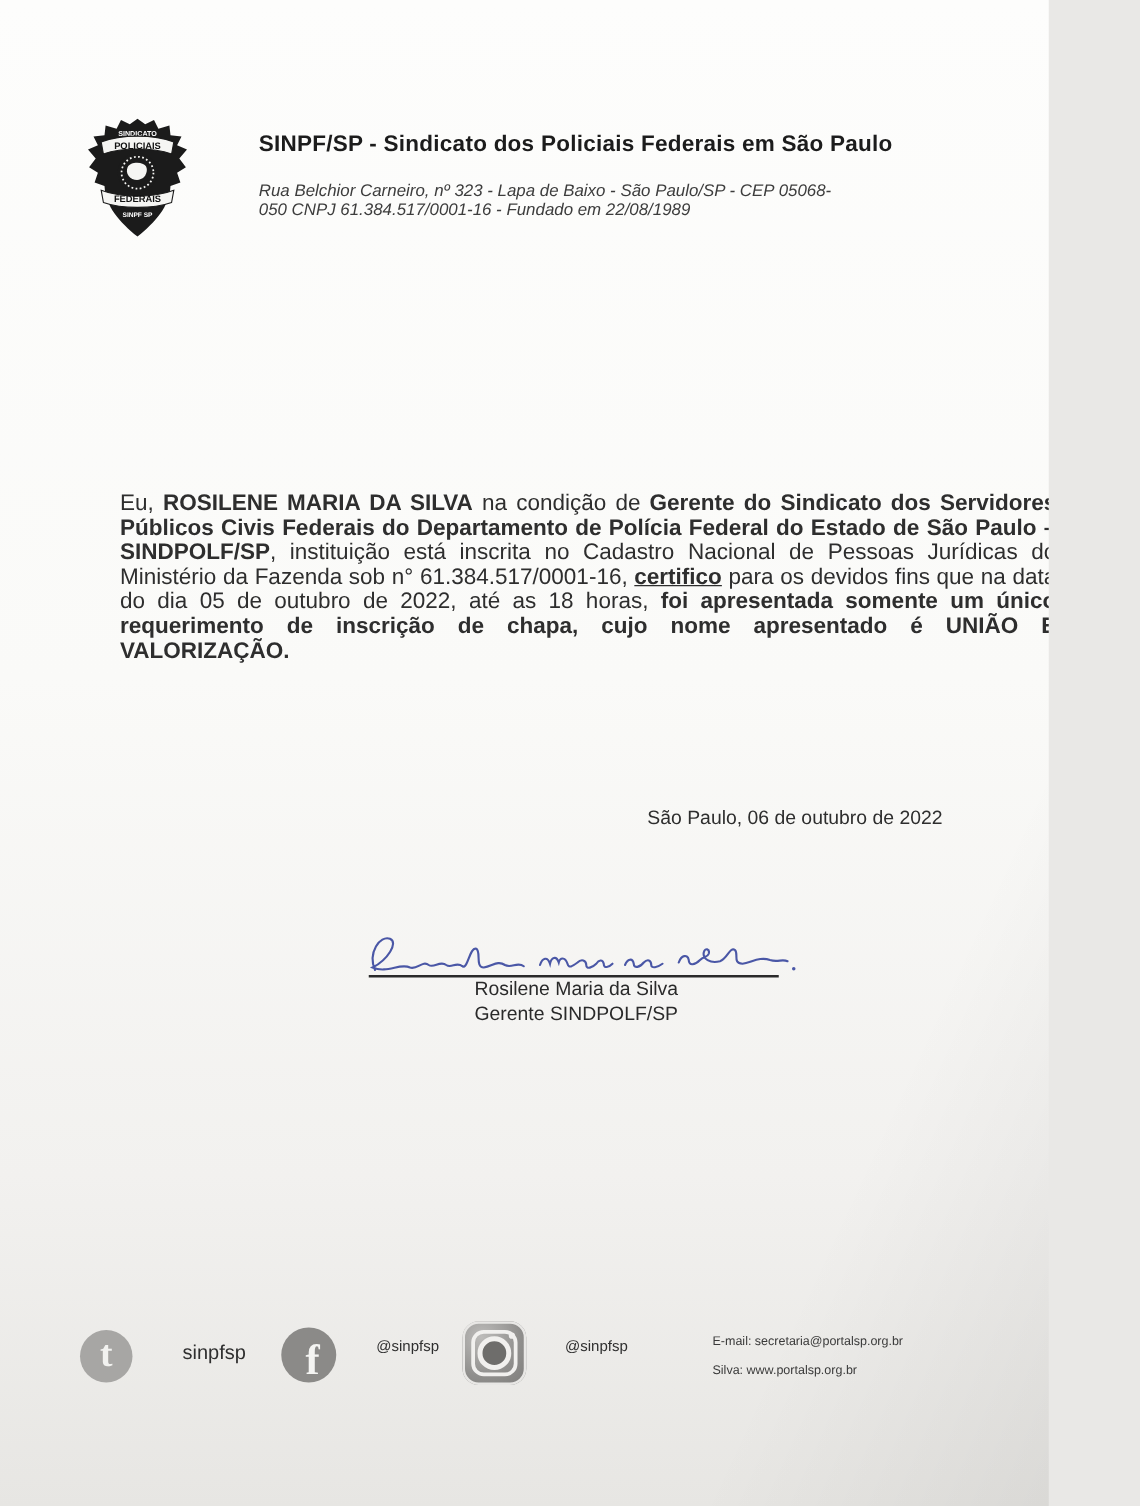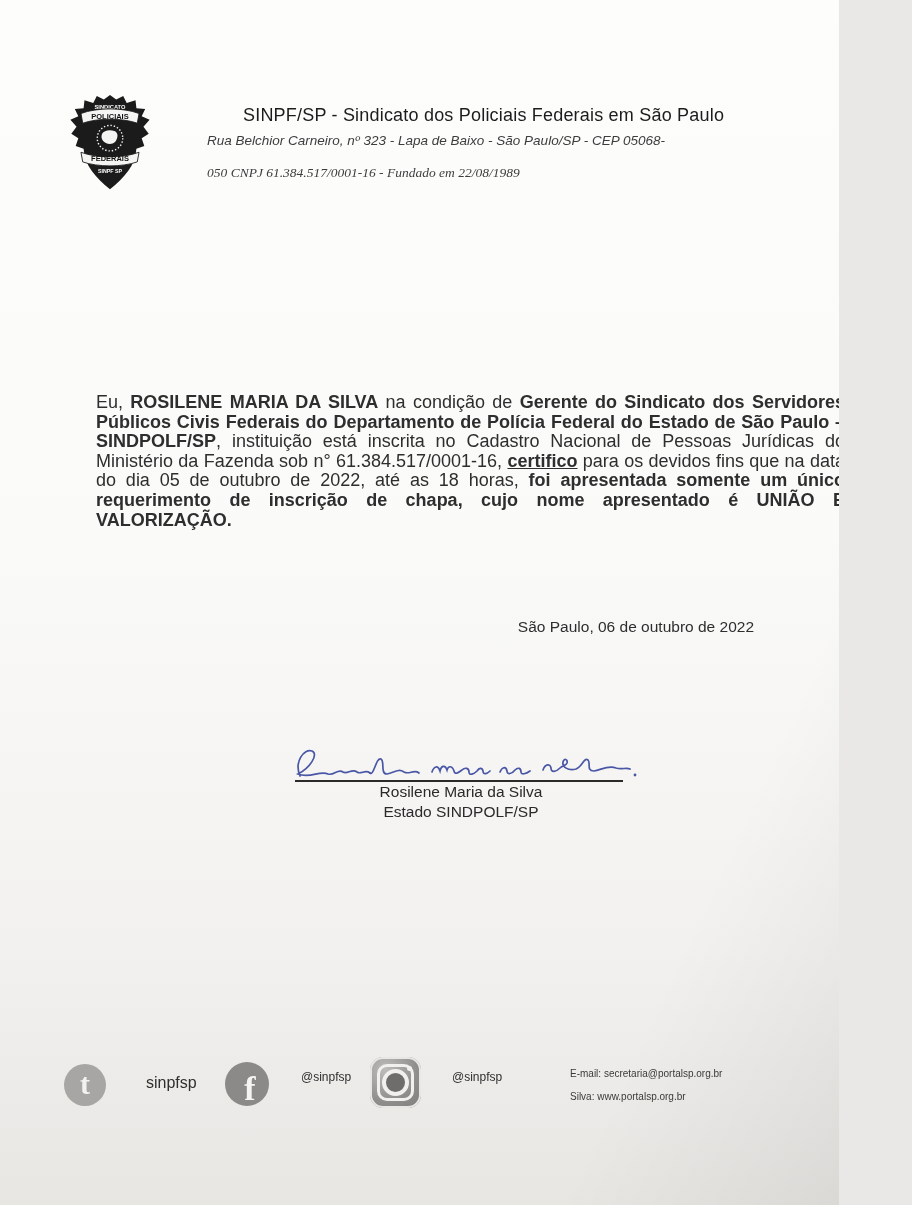--- a/index.html
+++ b/index.html
@@ -14,37 +14,37 @@
     width:839px;height:1205px;
     overflow:hidden;
     background:
       linear-gradient(115deg, rgba(0,0,0,0) 80%, rgba(0,0,0,0.06) 100%),
       linear-gradient(180deg, #fdfdfc 0%, #fafaf8 45%, #f2f1ef 78%, #e7e6e3 100%);
   }
 
   
   .badge{position:absolute;left:66px;top:92px;width:88px;height:102px;}
   .head-text{position:absolute;left:207px;top:105px;width:600px;}
-  .head-title{font-size:18px;font-weight:normal;color:#1c1c1c;letter-spacing:.2px;margin-left:36px;}
-  .head-addr{font-size:13.5px;font-style:italic;color:#3d3d3d;margin-top:8px;line-height:14px;}
-  .head-addr.second{margin-top:18px;font-family:Liberation Serif, serif;}
+  .head-title{font-size:18px;font-weight:bold;color:#1c1c1c;letter-spacing:.2px;}
+  .head-addr{font-size:13.5px;font-style:italic;color:#3d3d3d;margin-top:20px;line-height:14px;}
+  .head-addr.second{margin-top:1px;}
 
   
   .body-text{
     position:absolute;left:96px;top:393px;width:749px;
     font-size:18px;line-height:19.6px;color:#2e2e2e;
     text-align:justify;
   }
   .body-text p{margin:0;}
   .b{font-weight:bold;}
   .bu{font-weight:bold;text-decoration:underline;}
 
   
   .dateline{
-    position:absolute;right:85px;top:618px;
+    position:absolute;right:85px;top:646px;
     font-size:15.5px;color:#2e2e2e;
   }
 
   
   .sig-hand{position:absolute;left:286px;top:744px;width:352px;height:40px;}
   .sig-line{position:absolute;left:295px;top:780px;width:328px;height:2px;background:#2a2a2a;}
   .sig-name{position:absolute;left:311px;top:783px;width:300px;text-align:center;font-size:15.5px;color:#2a2a2a;}
   .sig-role{position:absolute;left:311px;top:803px;width:300px;text-align:center;font-size:15.5px;color:#2a2a2a;}
 
   
@@ -119,21 +119,21 @@
       <path d="M14,32 C8,18 18,4 26,7 C33,10 24,24 12,30 C24,35 34,26 42,30 C48,32 52,24 57,28 C61,31 66,24 71,28 C75,31 79,25 84,29"></path>
       <path d="M84,29 C88,32 90,13 95,15 C99,17 94,30 101,30 C108,29 112,24 118,28 C123,31 128,25 133,29"></path>
       <path d="M146,28 C148,22 152,21 154,27 C155,22 159,20 161,26 C162,22 166,21 168,27 C169,31 172,29 176,26 C179,23 183,24 183,28 C183,32 188,30 191,27 C193,24 196,23 197,27 C197,31 201,30 204,27"></path>
       <path d="M214,28 C216,23 220,22 221,27 C221,31 226,30 229,26 C232,23 235,24 235,28 C235,31 240,30 244,27"></path>
       <path d="M257,26 C259,20 264,19 265,24 C265,29 270,28 274,24 C277,21 280,22 281,19 C282,15 278,14 277,18 C276,23 282,27 290,25 C296,23 298,13 302,16 C305,19 300,27 308,27 C315,26 322,21 330,24 C336,26 340,23 344,25"></path>
     </g>
     <circle cx="349" cy="31" r="1.4" fill="#4a57a6"></circle>
   </svg>
   <div class="sig-line"></div>
   <div class="sig-name">Rosilene Maria da Silva</div>
-  <div class="sig-role">Estado SINDPOLF/SP</div>
+  <div class="sig-role">Gerente SINDPOLF/SP</div>
 
   <div class="soc-circle tw">
     <span class="glyph">t</span>
   </div>
   <div class="handle h-tw">sinpfsp</div>
 
   <div class="soc-circle fb">
     <span class="glyph">f</span>
   </div>
   <div class="handle h-fb">@sinpfsp</div>

